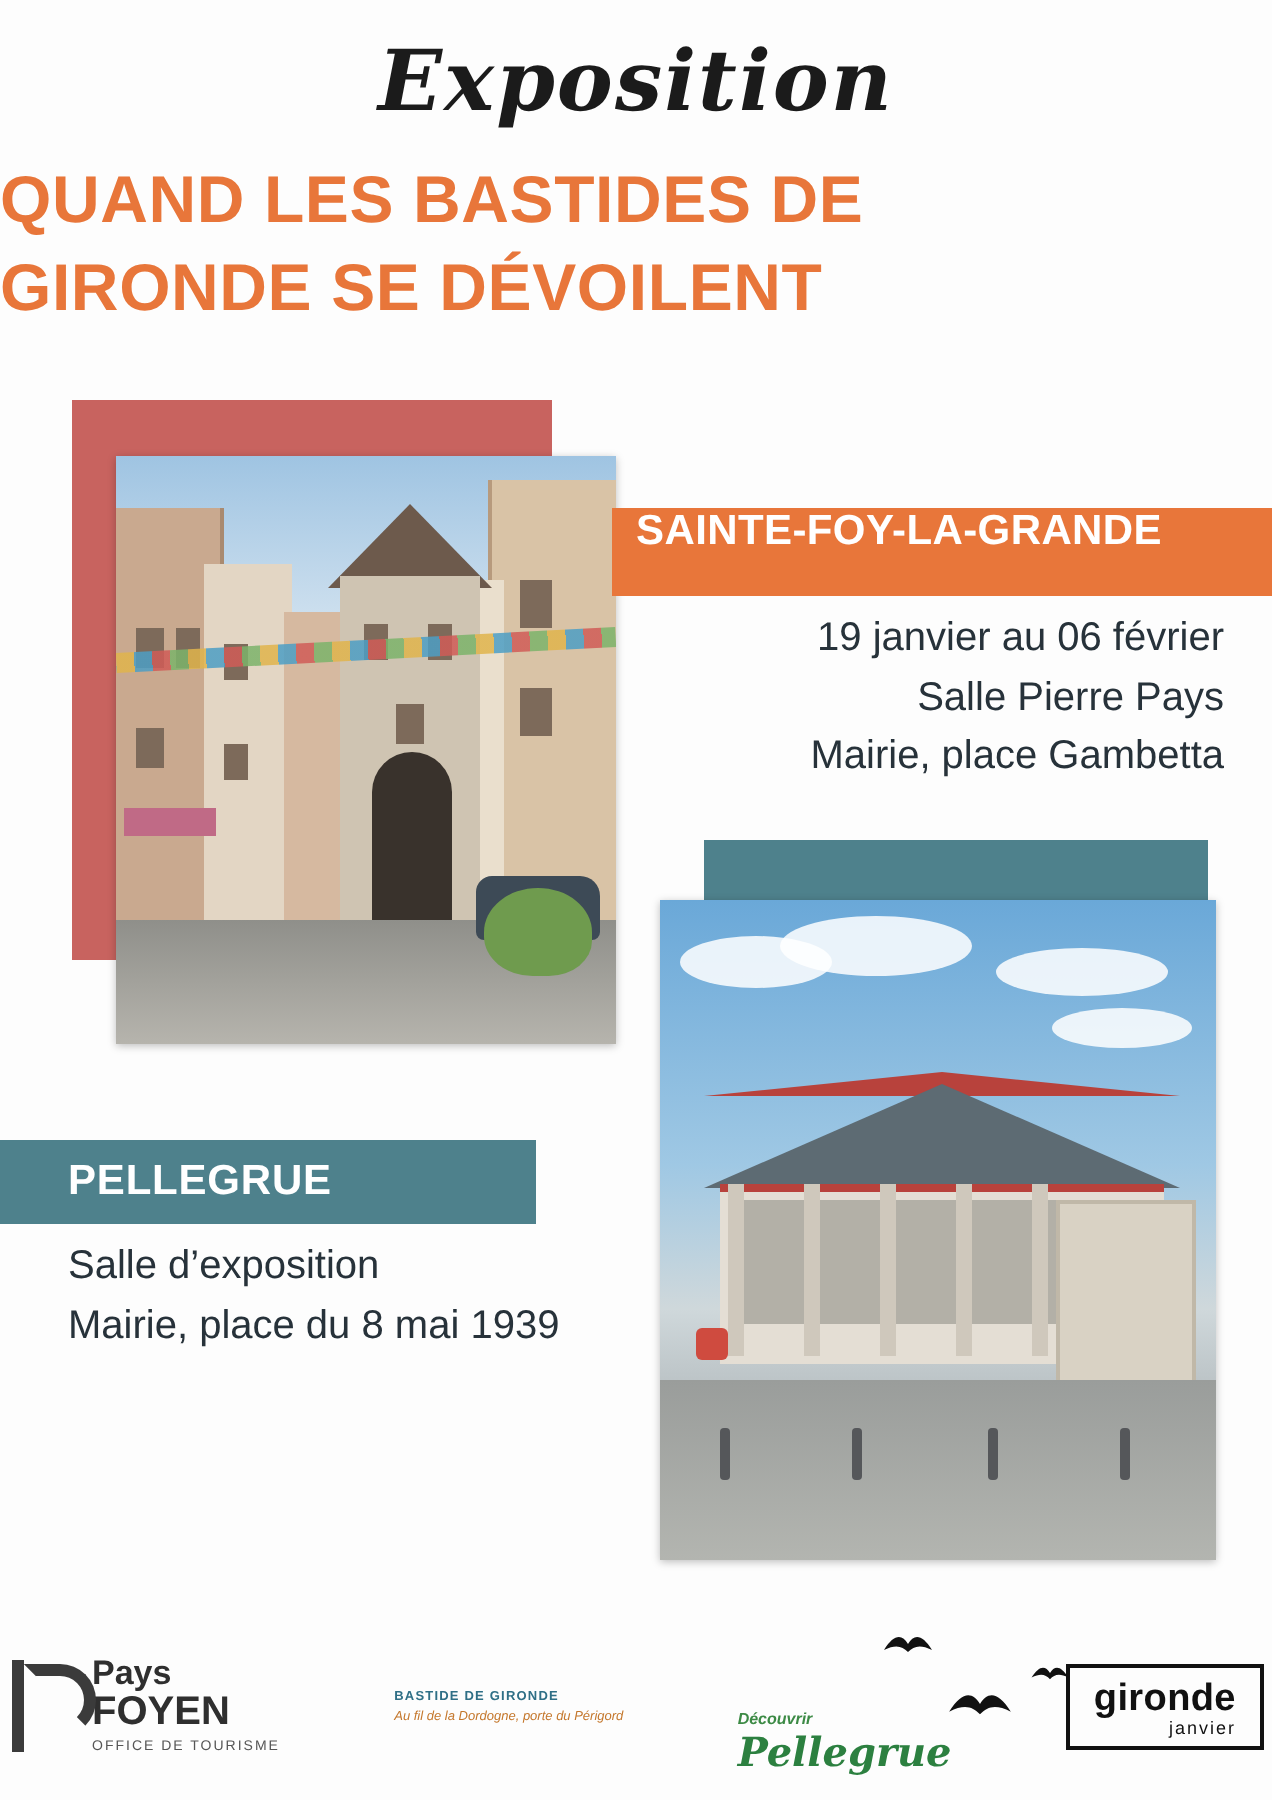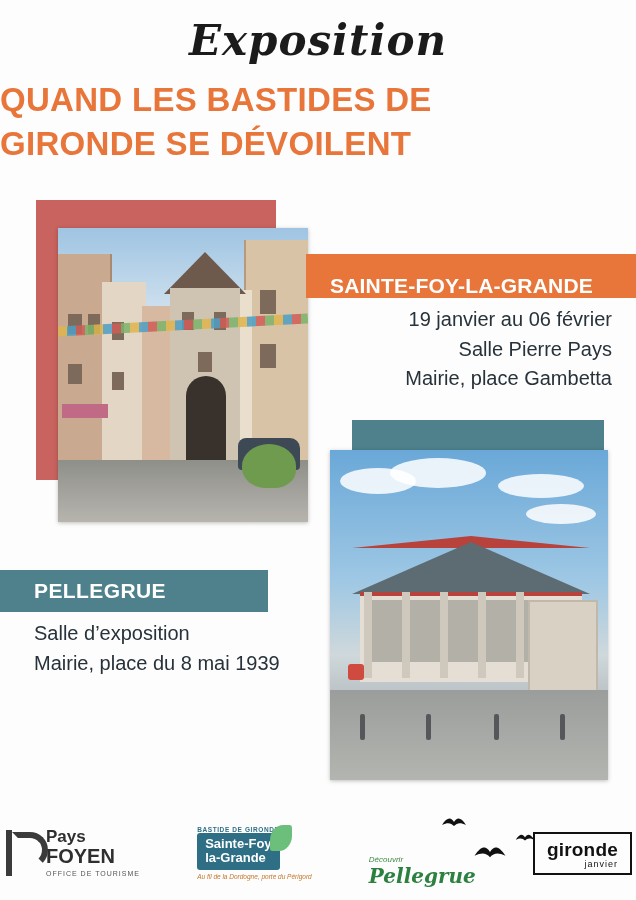--- a/index.html
+++ b/index.html
@@ -92,22 +92,22 @@
 
   
   .sfl-banner {
     position: absolute;
     left: 306px;
     top: 254px;
     width: 330px;
     height: 44px;
     background: #e8763a;
     display: flex;
-    align-items: flex-end;
-    padding-left: 24px;
+    align-items: flex-start;
+    padding-left: 12px;
     box-sizing: border-box;
   }
   .sfl-banner span {
     color: #ffffff;
     font-weight: bold;
     font-size: 21px;
     letter-spacing: 0.2px;
   }
   .sfl-lines {
     position: absolute;
@@ -218,21 +218,21 @@
   .logo-sfg { flex-direction: column; align-items:flex-start; }
   .sfg-top { font-size:6.5px; letter-spacing:0.6px; color:#2f6f86; font-weight:bold; }
   .sfg-box { background:#2f6f86; color:#fff; padding:4px 8px 5px 8px; border-radius:3px; position:relative; }
   .sfg-box .n1 { font-weight:bold; font-size:13px; line-height:1.05;}
   .sfg-box .n2 { font-weight:bold; font-size:13px; line-height:1.05;}
   .sfg-leaf { position:absolute; right:-12px; top:-8px; width:22px; height:26px; background:#6cbf7a; border-radius:60% 10% 60% 10%;}
   .sfg-sub { font-size:6.5px; color:#c4772c; font-style:italic; margin-top:3px;}
 
   
   .logo-pel { flex-direction: column; align-items:flex-start; position:relative;}
-  .pel-top { font-size:8px; color:#3c8a45; font-style:italic; font-weight:normal;margin-top:36px;}
+  .pel-top { font-size:8px; color:#3c8a45; font-style:italic; font-weight:bold;margin-top:36px;}
   .pel-name { font-size:20px; color:#2c8040; font-family:"DejaVu Serif", serif; font-style:italic; font-weight:bold;}
   .bird { position:absolute; width:26px; height:14px; color:#111; }
   .bird svg { width:100%; height:100%; }
 
   
   .logo-gir { flex-direction: column; align-items:center; }
   .gir-box { border:2px solid #111; padding:5px 12px 4px 12px; }
   .gir-box .g1 { font-size:19px; font-weight:bold; color:#111; letter-spacing:0.2px;}
   .gir-box .g2 { font-size:9px; color:#111; text-align:right; letter-spacing:1px; margin-top:-2px;}
 </style>
@@ -334,25 +334,20 @@
       </div>
       <div class="pf-text">
         <div class="l1">Pays</div>
         <div class="l2">FOYEN</div>
         <div class="l3">OFFICE DE TOURISME</div>
       </div>
     </div>
 
     <div class="logo logo-sfg">
       <div class="sfg-top">BASTIDE DE GIRONDE</div>
-      <div class="sfg-box">
-        <div class="sfg-leaf"></div>
-        <div class="n1">Sainte-Foy</div>
-        <div class="n2">la-Grande</div>
-      </div>
       <div class="sfg-sub">Au fil de la Dordogne, porte du Périgord</div>
     </div>
 
     <div class="logo logo-pel">
       <div class="pel-top">Découvrir</div>
       <div class="pel-name">Pellegrue</div>
       <div class="bird" style="left:72px;top:-4px;">
         <svg viewBox="0 0 26 14">
             <path d="M1 10 C6 2,10 2,13 7 C16 2,20 2,25 10 C19 7,16 8,13 11 C10 8,7 7,1 10 Z" fill="currentColor"></path>
           </svg>

